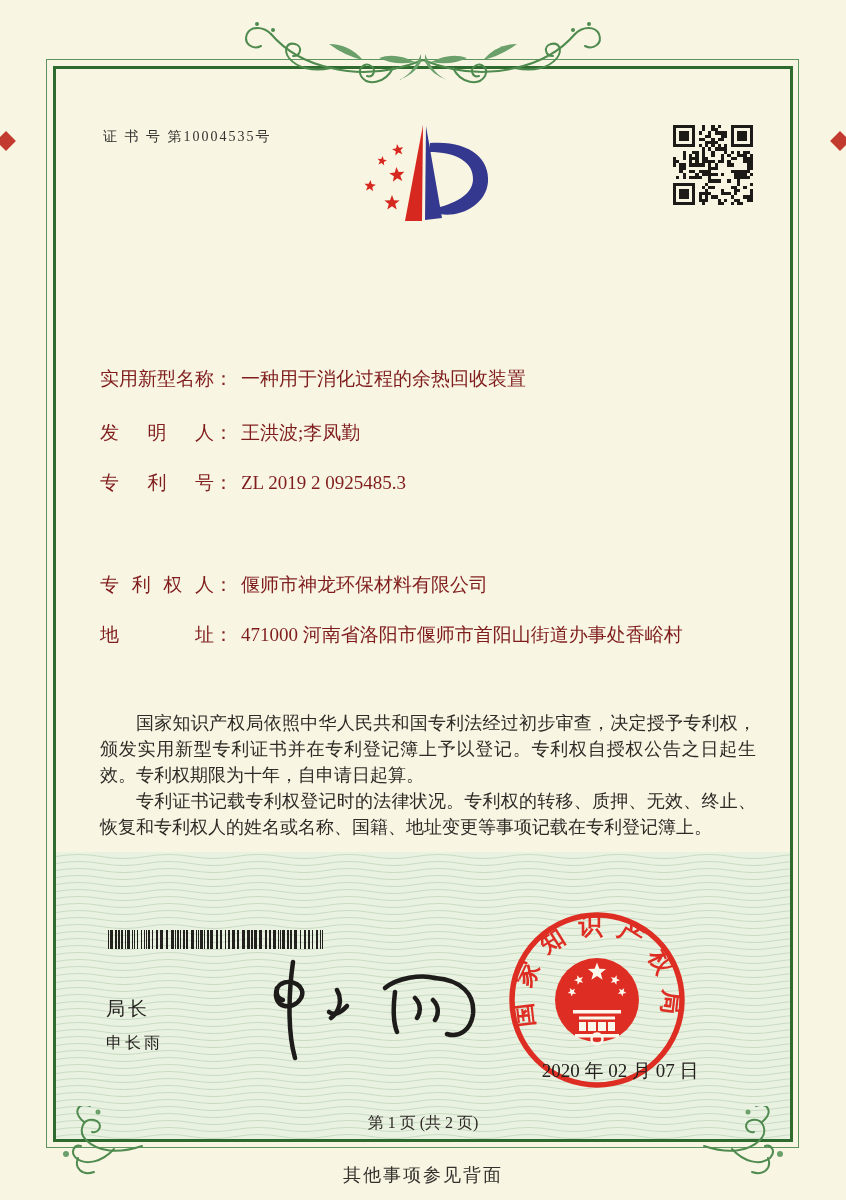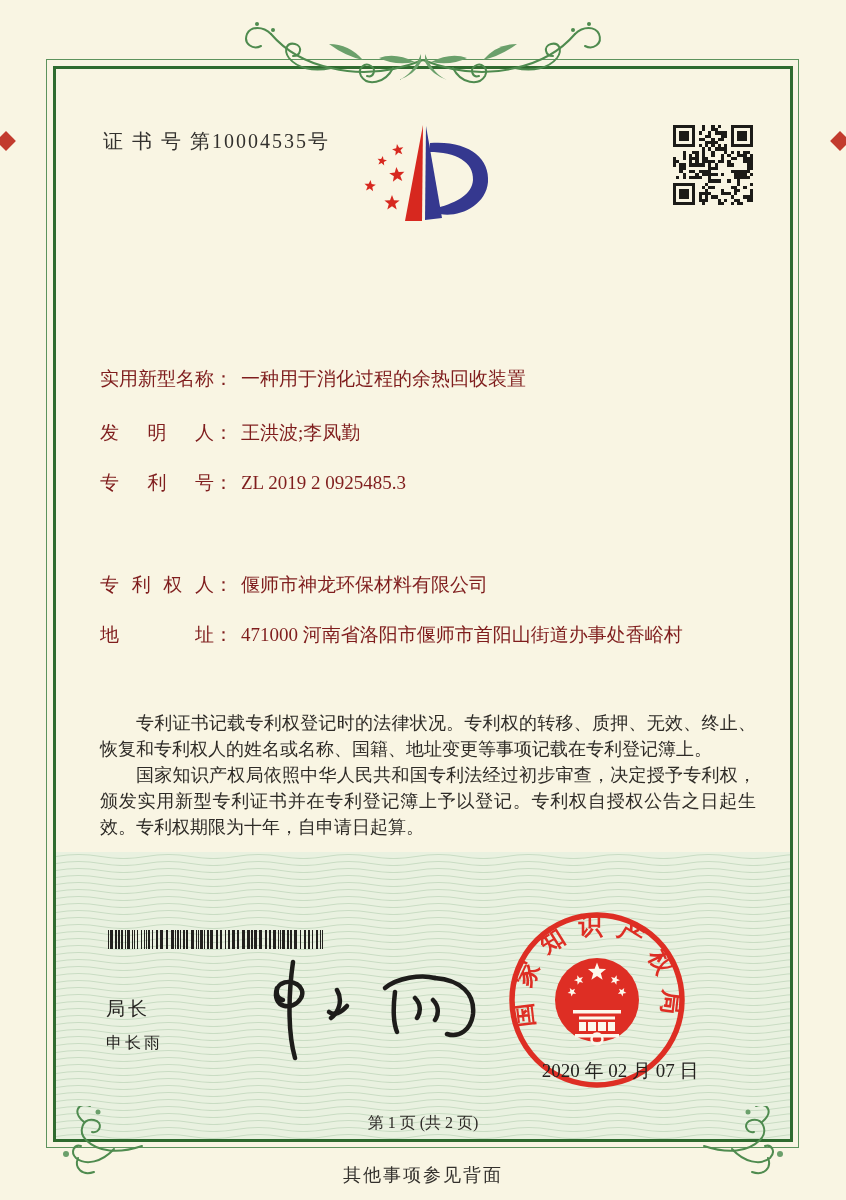--- a/index.html
+++ b/index.html
@@ -17,21 +17,21 @@
   .diamond.right { left:833px; top:134px; }
   .ornament-top { position:absolute; left:233px; top:18px; }
   .corner-flourish { position:absolute; top:1106px; }
   .corner-flourish.left { left:54px; }
   .corner-flourish.right { left:702px; transform:scaleX(-1); }
 
   
   .waves { position:absolute; left:56px; top:852px; width:736px; height:290px; }
 
   
-  .cert-no { position:absolute; left:103px; top:128px; font-size:20px; letter-spacing:2px; color:#33312e; }
+  .cert-no { position:absolute; left:103px; top:128px; font-size:14px; letter-spacing:2px; color:#33312e; }
   .logo { position:absolute; left:340px; top:110px; }
   .qr { position:absolute; left:673px; top:125px; width:80px; height:80px; }
   .title { position:absolute; left:0; top:248px; width:846px; text-align:center;
            font-size:46px; font-weight:bold; letter-spacing:13px; color:#1f1d1a; }
 
   
   .field { position:absolute; left:100px; font-size:19px; color:#7f1d1d; white-space:nowrap; }
   .flabel { display:inline-block; width:114px; text-align:justify; text-align-last:justify; vertical-align:top; }
   .fcolon { display:inline-block; margin-right:8px; }
   .fvalue { display:inline-block; }
@@ -366,22 +366,22 @@
     <span class="flabel">专利号</span><span class="fcolon">：</span><span class="fvalue">ZL 2019 2 0925485.3</span>
   </div>
   <div class="field" style="top:572px">
     <span class="flabel">专利权人</span><span class="fcolon">：</span><span class="fvalue">偃师市神龙环保材料有限公司</span>
   </div>
   <div class="field" style="top:622px">
     <span class="flabel">地址</span><span class="fcolon">：</span><span class="fvalue">471000 河南省洛阳市偃师市首阳山街道办事处香峪村</span>
   </div>
 
   <div class="paras">
+    <p>国家知识产权局依照中华人民共和国专利法经过初步审查，决定授予专利权，颁发实用新型专利证书并在专利登记簿上予以登记。专利权自授权公告之日起生效。专利权期限为十年，自申请日起算。</p>
     <p>专利证书记载专利权登记时的法律状况。专利权的转移、质押、无效、终止、恢复和专利权人的姓名或名称、国籍、地址变更等事项记载在专利登记簿上。</p>
-    <p>国家知识产权局依照中华人民共和国专利法经过初步审查，决定授予专利权，颁发实用新型专利证书并在专利登记簿上予以登记。专利权自授权公告之日起生效。专利权期限为十年，自申请日起算。</p>
   </div>
 
   <div class="barcode" id="barcode"><i style="width:1px;background:#22211e"></i><i style="width:1px"></i><i style="width:3px;background:#22211e"></i><i style="width:2px"></i><i style="width:2px;background:#22211e"></i><i style="width:1px"></i><i style="width:2px;background:#22211e"></i><i style="width:1px"></i><i style="width:2px;background:#22211e"></i><i style="width:2px"></i><i style="width:1px;background:#22211e"></i><i style="width:1px"></i><i style="width:3px;background:#22211e"></i><i style="width:2px"></i><i style="width:1px;background:#22211e"></i><i style="width:1px"></i><i style="width:1px;background:#22211e"></i><i style="width:2px"></i><i style="width:1px;background:#22211e"></i><i style="width:3px"></i><i style="width:1px;background:#22211e"></i><i style="width:2px"></i><i style="width:1px;background:#22211e"></i><i style="width:1px"></i><i style="width:1px;background:#22211e"></i><i style="width:1px"></i><i style="width:2px;background:#22211e"></i><i style="width:2px"></i><i style="width:1px;background:#22211e"></i><i style="width:3px"></i><i style="width:2px;background:#22211e"></i><i style="width:2px"></i><i style="width:3px;background:#22211e"></i><i style="width:3px"></i><i style="width:2px;background:#22211e"></i><i style="width:3px"></i><i style="width:3px;background:#22211e"></i><i style="width:1px"></i><i style="width:1px;background:#22211e"></i><i style="width:1px"></i><i style="width:2px;background:#22211e"></i><i style="width:1px"></i><i style="width:1px;background:#22211e"></i><i style="width:2px"></i><i style="width:2px;background:#22211e"></i><i style="width:1px"></i><i style="width:2px;background:#22211e"></i><i style="width:3px"></i><i style="width:3px;background:#22211e"></i><i style="width:2px"></i><i style="width:1px;background:#22211e"></i><i style="width:1px"></i><i style="width:1px;background:#22211e"></i><i style="width:1px"></i><i style="width:3px;background:#22211e"></i><i style="width:1px"></i><i style="width:1px;background:#22211e"></i><i style="width:2px"></i><i style="width:2px;background:#22211e"></i><i style="width:1px"></i><i style="width:3px;background:#22211e"></i><i style="width:3px"></i><i style="width:2px;background:#22211e"></i><i style="width:2px"></i><i style="width:2px;background:#22211e"></i><i style="width:3px"></i><i style="width:1px;background:#22211e"></i><i style="width:2px"></i><i style="width:2px;background:#22211e"></i><i style="width:2px"></i><i style="width:3px;background:#22211e"></i><i style="width:2px"></i><i style="width:2px;background:#22211e"></i><i style="width:3px"></i><i style="width:3px;background:#22211e"></i><i style="width:2px"></i><i style="width:3px;background:#22211e"></i><i style="width:1px"></i><i style="width:2px;background:#22211e"></i><i style="width:1px"></i><i style="width:3px;background:#22211e"></i><i style="width:2px"></i><i style="width:3px;background:#22211e"></i><i style="width:3px"></i><i style="width:2px;background:#22211e"></i><i style="width:2px"></i><i style="width:2px;background:#22211e"></i><i style="width:2px"></i><i style="width:3px;background:#22211e"></i><i style="width:2px"></i><i style="width:1px;background:#22211e"></i><i style="width:1px"></i><i style="width:1px;background:#22211e"></i><i style="width:1px"></i><i style="width:3px;background:#22211e"></i><i style="width:2px"></i><i style="width:2px;background:#22211e"></i><i style="width:1px"></i><i style="width:2px;background:#22211e"></i><i style="width:2px"></i><i style="width:3px;background:#22211e"></i><i style="width:3px"></i><i style="width:1px;background:#22211e"></i><i style="width:3px"></i><i style="width:2px;background:#22211e"></i><i style="width:2px"></i><i style="width:2px;background:#22211e"></i><i style="width:2px"></i><i style="width:1px;background:#22211e"></i><i style="width:3px"></i><i style="width:2px;background:#22211e"></i><i style="width:2px"></i><i style="width:1px;background:#22211e"></i><i style="width:1px"></i><i style="width:1px;background:#22211e"></i><i style="width:2px"></i></div>
 
   <div class="director-title">局长</div>
   <div class="director-name">申长雨</div>
 
   <svg class="signature" width="250" height="120" viewBox="0 0 250 120">
     <g stroke="#1d1c1a" stroke-width="4.5" fill="none" stroke-linecap="round" stroke-linejoin="round">
       <path d="M42,38 C36,58 58,62 66,48 C72,36 56,28 46,34 C40,38 40,48 48,50"></path>

